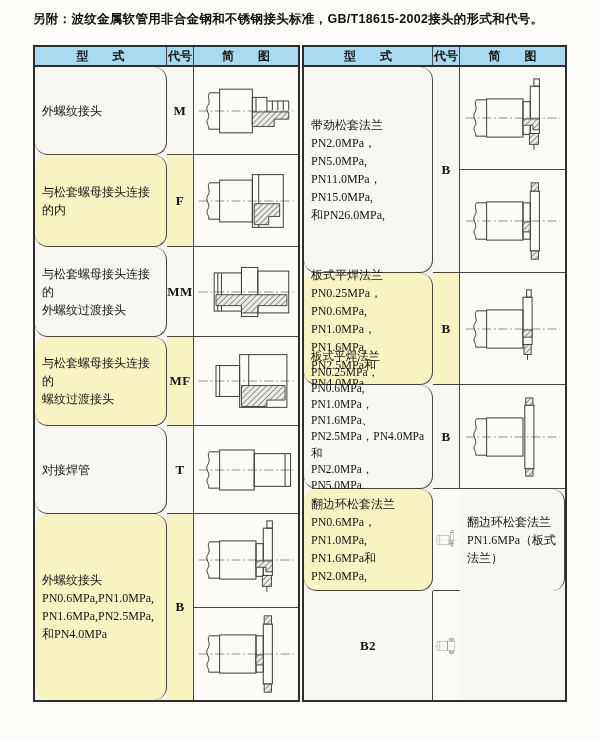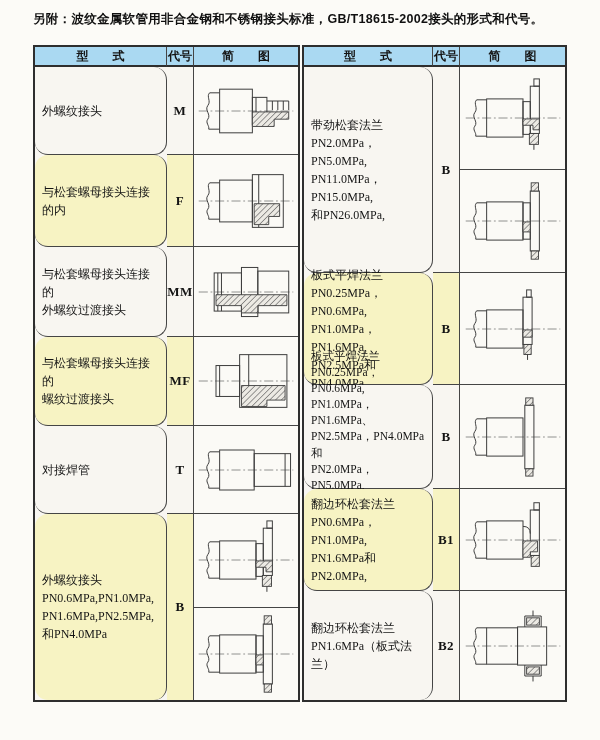--- a/index.html
+++ b/index.html
@@ -268,21 +268,20 @@
             <rect x="68" y="10" width="10" height="70" class="ln"></rect>
             <rect x="69" y="2" width="8" height="8" class="ht"></rect>
             <rect x="69" y="80" width="8" height="8" class="ht"></rect>
           </svg>
         </div>
     </div>
 
     <div class="cell tc hl">翻边环松套法兰
 PN0.6MPa，PN1.0MPa,
 PN1.6MPa和PN2.0MPa,</div>
-    <div class="cell cc hl">B1</div>
     <div class="cell dc last-col">
       <div class="dg">
           <svg viewBox="0 0 110 90" preserveAspectRatio="xMidYMid meet">
             <line x1="3" y1="45" x2="107" y2="45" class="cl"></line>
             <path d="M26,25 H15 C11,29 17,34 13,39 C9,44 17,49 13,54 C10,58 15,61 14,65 H26" class="ln"></path>
             <rect x="26" y="24" width="40" height="42" class="ln"></rect>
             <path d="M66,30 q8,0 8,8" class="ln"></path>
             <path d="M66,60 q8,0 8,-8" class="ln"></path>
             <rect x="74" y="12" width="10" height="50" class="ln"></rect>
             <rect x="78" y="4" width="6" height="8" class="ln"></rect>

